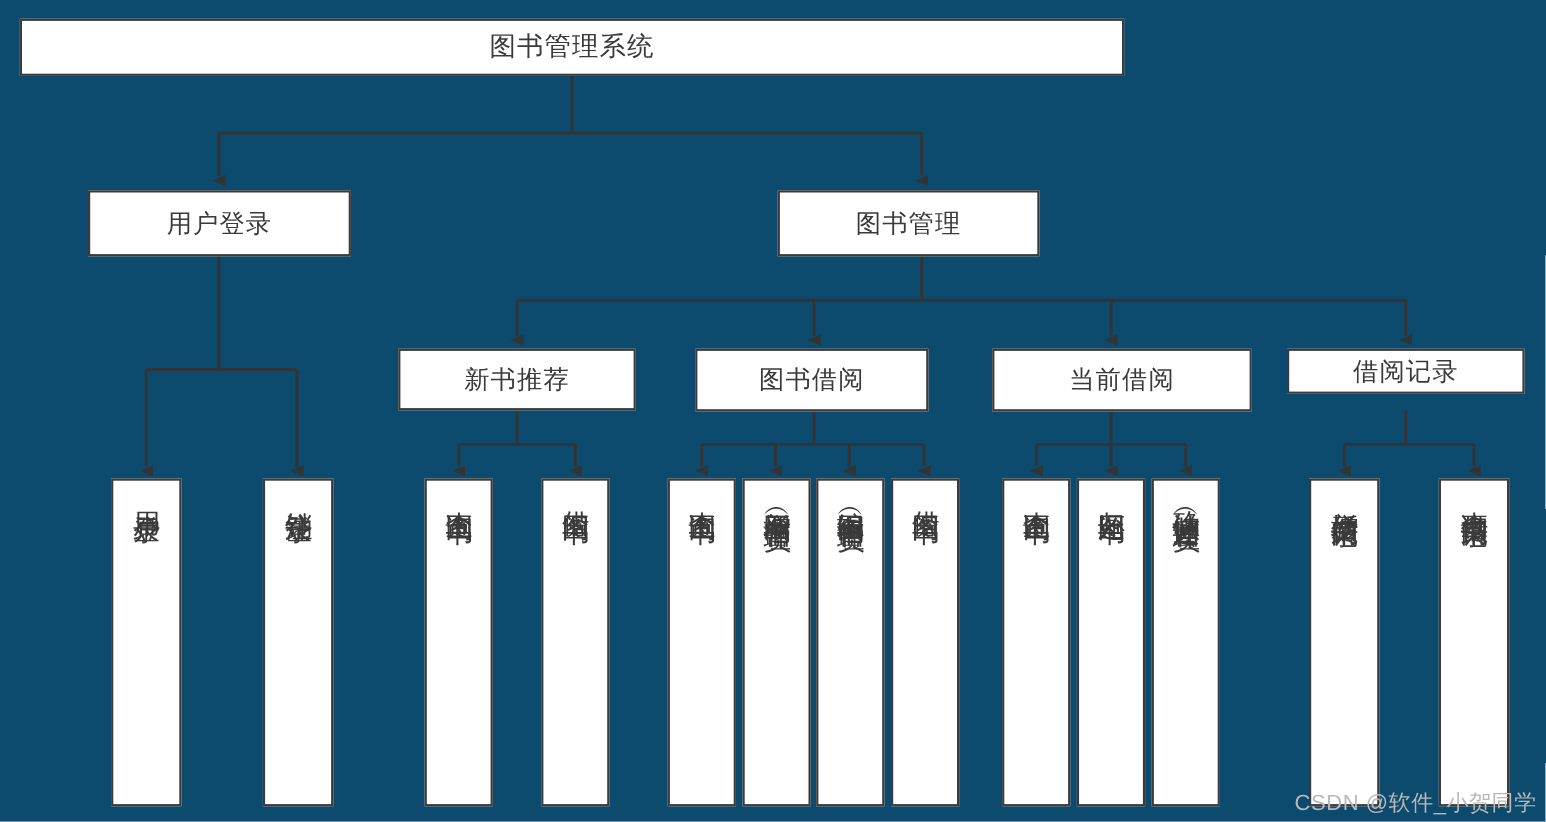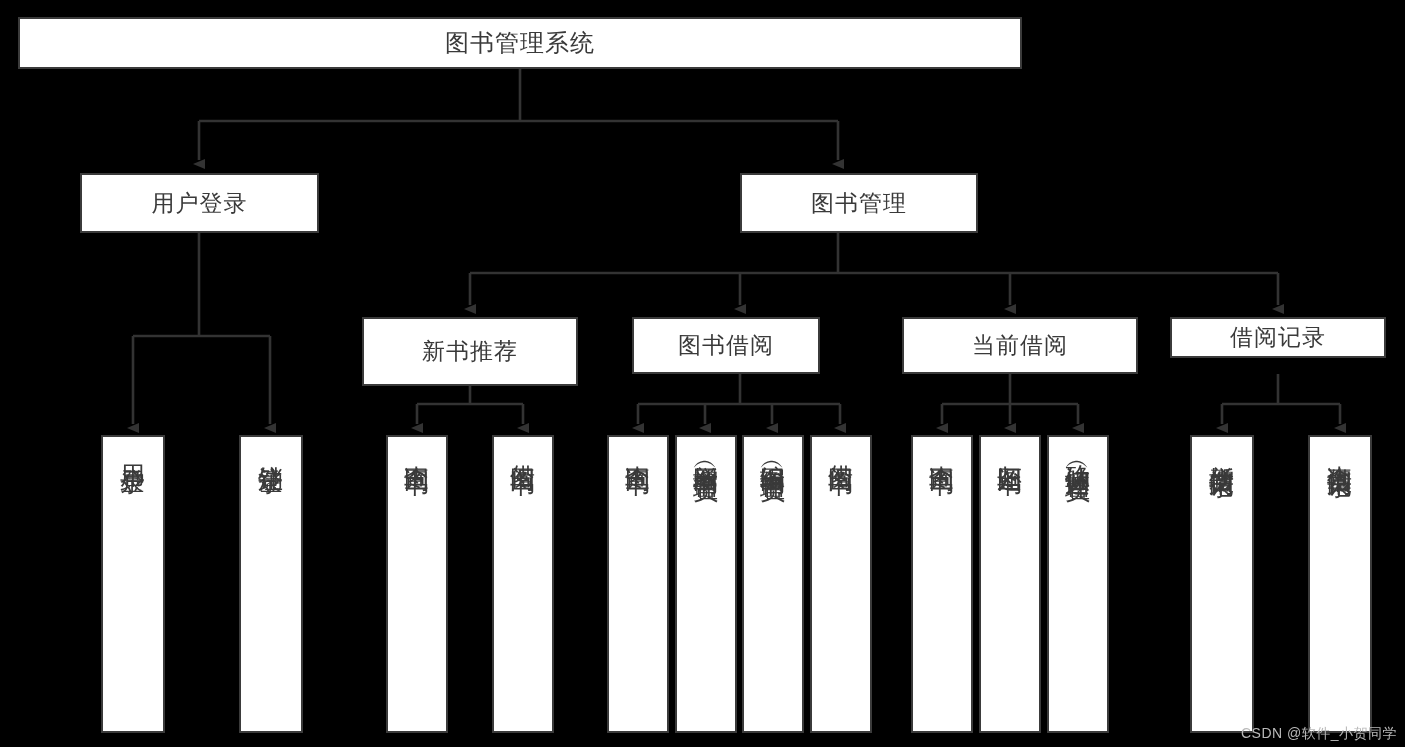--- a/index.html
+++ b/index.html
@@ -8,21 +8,21 @@
     padding: 0;
     background: #ffffff;
   }
   body {
     font-family: "Liberation Sans", "DejaVu Sans", sans-serif;
   }
   #canvas {
     position: relative;
     width: 1405px;
     height: 747px;
-    background: #000000;
+    background: #0c4a6e;
     overflow: hidden;
   }
   #edges {
     position: absolute;
     left: 0;
     top: 0;
     width: 1405px;
     height: 747px;
     pointer-events: none;
   }
@@ -62,21 +62,21 @@
     font-size: 25px;
     line-height: 1.12;
     letter-spacing: 2px;
     white-space: normal;
     max-height: 268px;
   }
   #watermark {
     position: absolute;
     right: 8px;
     bottom: 4px;
-    font-size: 14px;
+    font-size: 20px;
     color: #b9b9b9;
     letter-spacing: 0.5px;
     z-index: 5;
     white-space: nowrap;
   }
 </style>
 </head>
 <body>
 
 <div id="canvas">
@@ -131,28 +131,28 @@
     </g>
   </svg>
 
   <div class="node h" id="node-root" style="left:18px; top:17px; width:1004px; height:52px;">
     <span class="label">图书管理系统</span>
   </div>
 
   <div class="node h" style="left:80px; top:173px; width:239px; height:60px;">
     <span class="label">用户登录</span>
   </div>
-  <div class="node h" style="left:740px; top:173px; width:238px; height:60px;">
+  <div class="node h" style="left:707px; top:173px; width:238px; height:60px;">
     <span class="label">图书管理</span>
   </div>
 
-  <div class="node h" style="left:362px; top:317px; width:216px; height:69px;justify-content:center;">
+  <div class="node h" style="left:362px; top:317px; width:216px; height:56px;justify-content:center;">
     <span class="label">新书推荐</span>
   </div>
-  <div class="node h" style="left:632px; top:317px; width:188px; height:57px;">
+  <div class="node h" style="left:632px; top:317px; width:212px; height:57px;">
     <span class="label">图书借阅</span>
   </div>
   <div class="node h" style="left:902px; top:317px; width:236px; height:57px;">
     <span class="label">当前借阅</span>
   </div>
   <div class="node h" style="left:1170px; top:317px; width:216px; height:41px;">
     <span class="label">借阅记录</span>
   </div>
 
   <div class="node v" style="left:101px; top:435px; width:64px; height:298px;">

